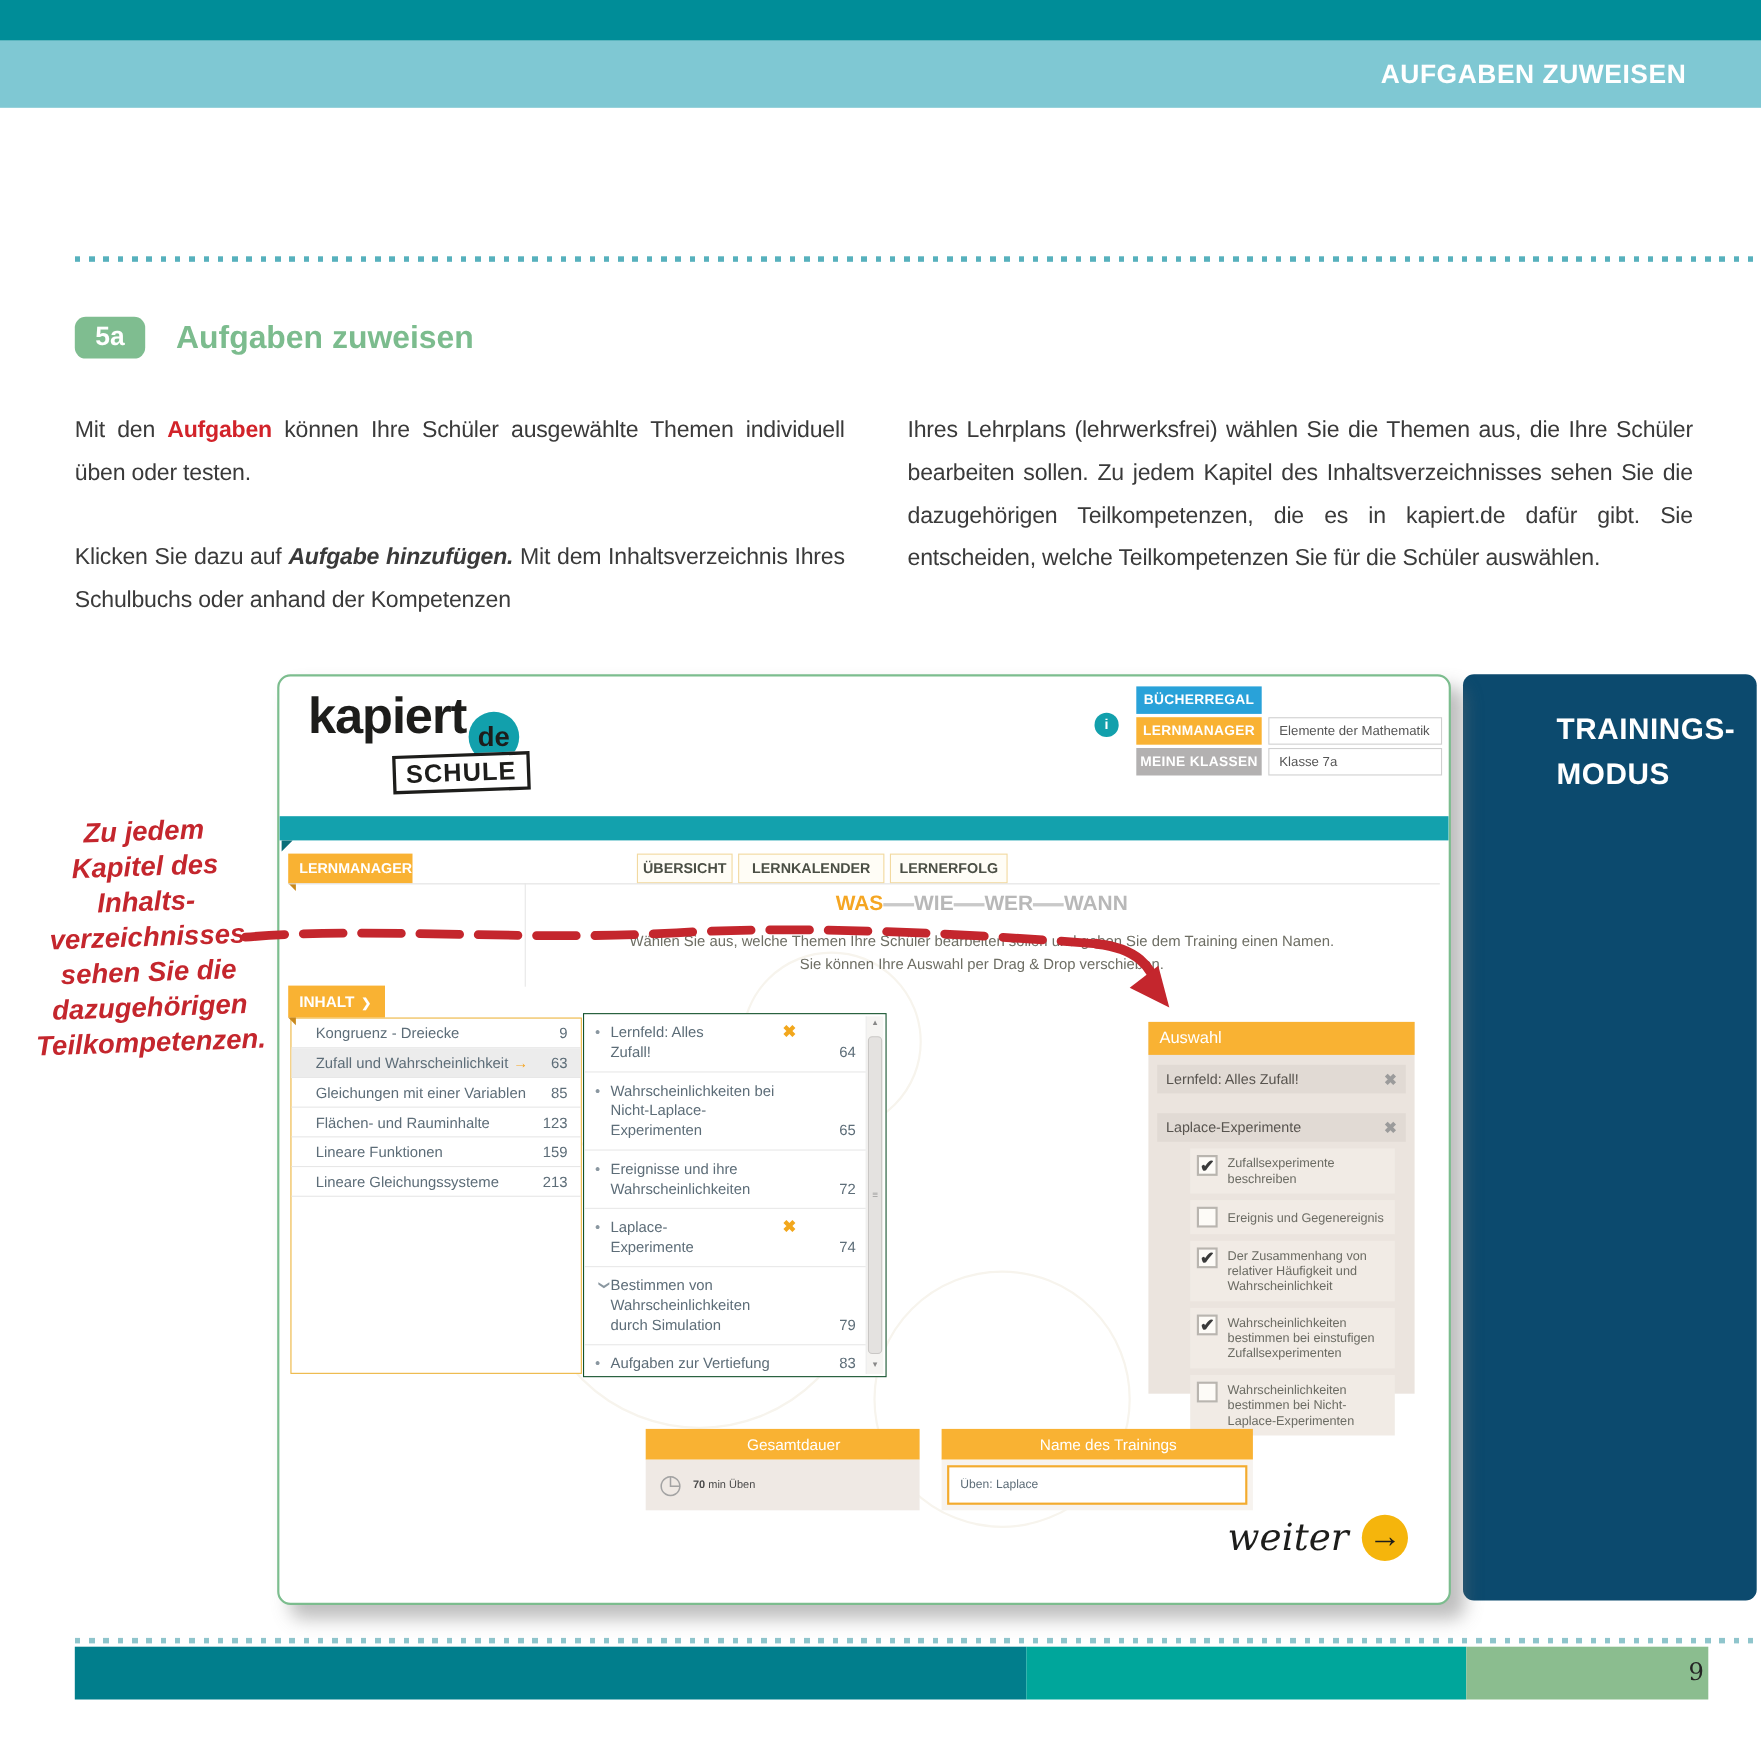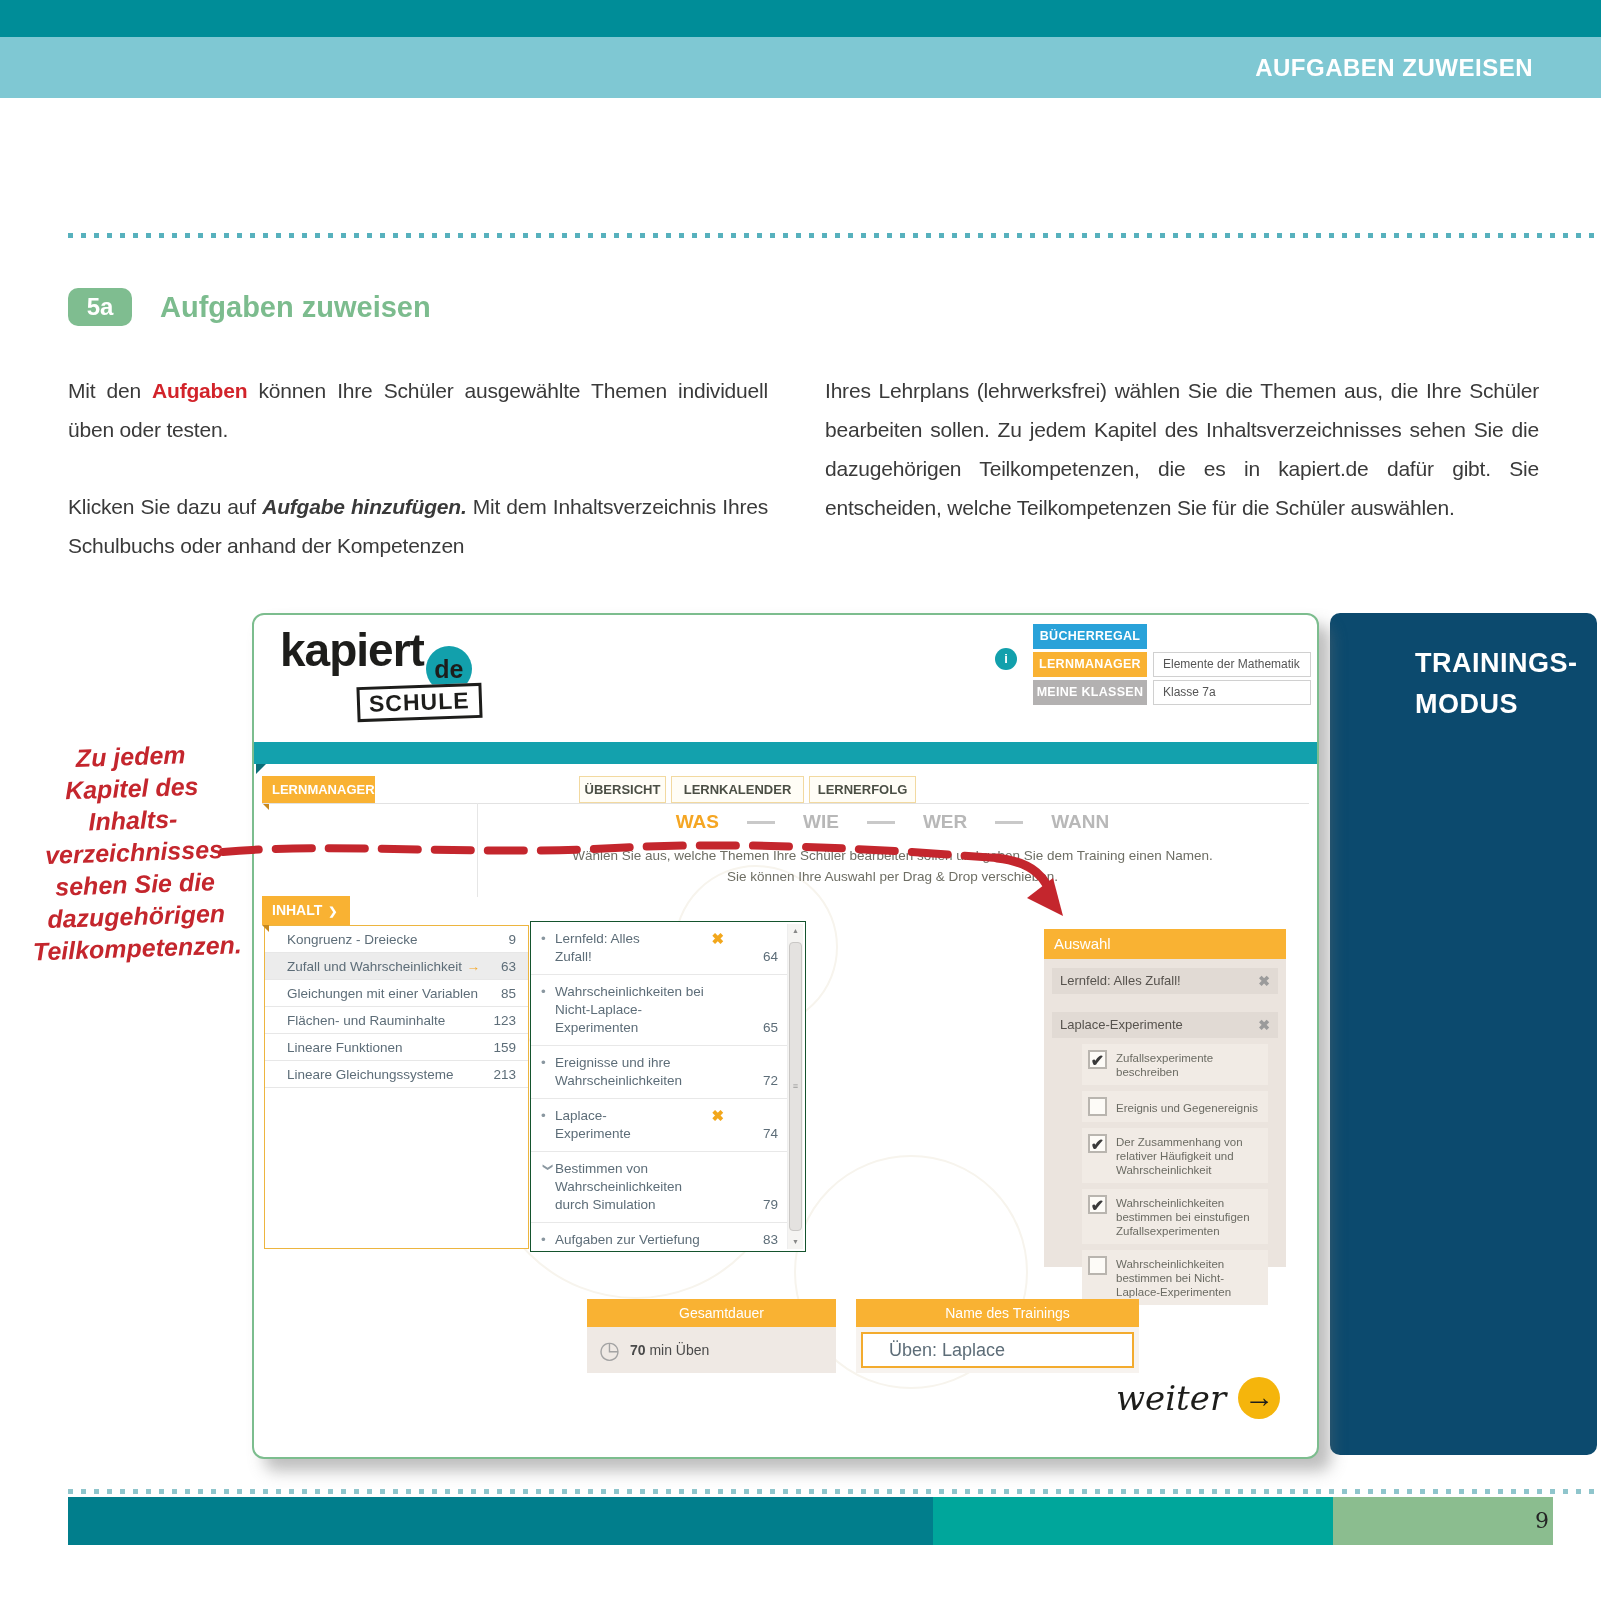--- a/index.html
+++ b/index.html
@@ -69,21 +69,21 @@
   .lm-tab{position:absolute;left:8px;top:161px;width:113px;height:27px;background:#f9b233;color:#fff;
           font-weight:bold;font-size:13px;line-height:27px;padding-left:10px;box-sizing:border-box;z-index:1;}
   .lm-tab::after, .inhalt-tab::after{content:"";position:absolute;left:0;bottom:-7px;width:0;height:0;
           border-top:7px solid #c8881c;border-left:7px solid transparent;}
   .tab{position:absolute;top:161px;height:27px;background:#fffdf6;border:1px solid #f2d9a0;color:#4b4f45;
        font-weight:bold;font-size:13px;text-align:center;line-height:25px;box-sizing:border-box;z-index:1;}
   .tabrule{position:absolute;left:8px;right:8px;top:188px;border-top:1px solid #e2e2e2;z-index:1;}
   .vrule{position:absolute;left:223px;top:188px;height:94px;border-left:1px solid #e6e6e6;z-index:1;}
 
   .steps{position:absolute;left:224px;right:10px;top:196px;display:flex;justify-content:center;
-         align-items:center;gap:28px;z-index:1;}
+         align-items:center;gap:0;z-index:1;}
   .step{font-weight:bold;font-size:19px;color:#b8b8b8;}
   .step.active{color:#f5a623;}
   .step-sep{width:28px;height:3px;background:#c9c9c9;}
   .instr{position:absolute;left:224px;right:10px;top:230px;text-align:center;font-size:13.5px;
          color:#6e6e64;line-height:21px;z-index:1;}
 
   
   .inhalt-tab{position:absolute;left:8px;top:281px;width:88px;height:29px;background:#f9b233;color:#fff;
               font-weight:bold;font-size:14px;line-height:29px;padding-left:10px;box-sizing:border-box;z-index:2;}
   .inhalt-tab .chev{font-size:11px;margin-left:6px;}
@@ -126,25 +126,25 @@
   .comp .cb{flex:0 0 auto;width:19px;height:19px;background:#fdfbf7;border:2px solid #b9b5af;
             font-size:16px;font-weight:bold;color:#3a3a3a;text-align:center;line-height:17px;box-sizing:border-box;}
   .comp .lbl{font-size:11.5px;color:#6b6b63;line-height:14px;padding-top:1px;}
 
   
   .mini{position:absolute;top:684px;z-index:1;}
   .mini .hd{height:28px;background:#f9b233;color:#fff;font-size:14px;line-height:28px;padding-left:20px;text-align:center;}
   .duration{left:333px;width:249px;}
   .duration .bd{height:46px;background:#efe9e4;display:flex;align-items:center;gap:10px;padding-left:12px;}
   .clock{font-size:24px;color:#a3a3a3;line-height:24px;}
-  .dur-txt{font-size:14px;color:#4a4a4a;}
+  .dur-txt{font-size:10px;color:#4a4a4a;}
   .tname{left:602px;width:283px;}
   .tname .bd{height:46px;background:#f7f3ef;padding:5px;box-sizing:border-box;}
   .tname input{width:100%;height:36px;border:2px solid #f3ab2e;background:#fff;font-family:"Liberation Sans",sans-serif;
-               font-size:18px;color:#5d6d78;padding-left:26px;box-sizing:border-box;outline:none;}
+               font-size:11px;color:#5d6d78;padding-left:10px;box-sizing:border-box;outline:none;}
 
   .next{position:absolute;left:862px;top:762px;display:flex;align-items:center;gap:12px;z-index:1;}
   .next .w{font-family:"DejaVu Serif",serif;font-style:italic;font-size:34px;color:#1d1d1b;}
   .next .circ{width:42px;height:42px;border-radius:50%;background:#f5b50c;color:#1d1d1b;
               font-size:30px;font-weight:bold;text-align:center;line-height:40px;}
 
   
   .bar{position:absolute;top:1497px;height:48px;}
   .bar1{left:68px;width:865px;background:#017e8c;}
   .bar2{left:933px;width:400px;background:#00a69b;}

